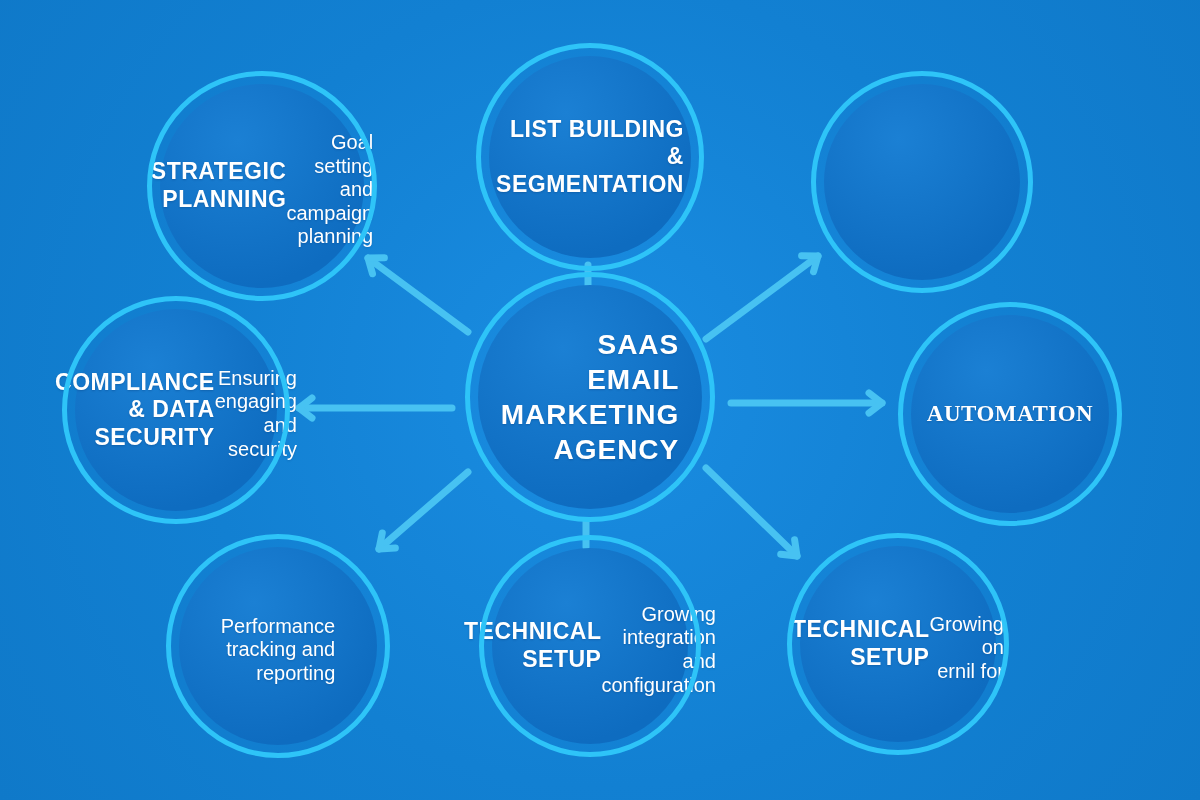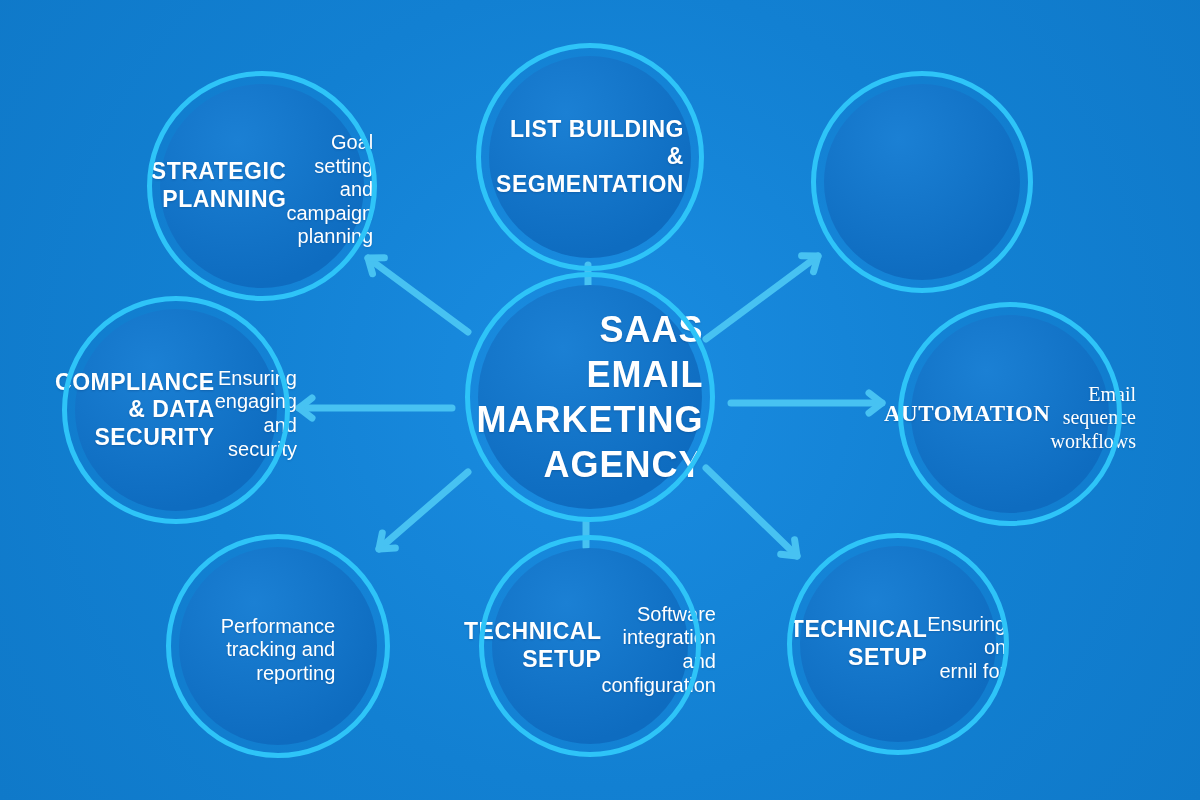--- a/index.html
+++ b/index.html
@@ -54,21 +54,21 @@
   .sub{
     white-space:pre-line;
     font-size:20px;
     line-height:1.18;
     margin-top:8px;
     font-weight:400;
     text-shadow:0 1px 2px rgba(0,40,90,0.2);
   }
   
   .n-center       {left:478px;top:285px;width:224px;height:224px;}
-  .n-center .title{font-size:36px;line-height:1.25;letter-spacing:1px;}
+  .n-center .title{font-size:28px;line-height:1.25;letter-spacing:1px;}
   .n-strategic    {left:160px;top:84px; width:204px;height:204px;}
   .n-list         {left:489px;top:56px; width:202px;height:202px;}
   .n-content      {left:824px;top:84px; width:196px;height:196px;}
   .n-compliance   {left:75px; top:309px;width:202px;height:202px;}
   .n-automation   {left:911px;top:315px;width:198px;height:198px;font-family:Liberation Serif, serif;}
   .n-analytics    {left:179px;top:547px;width:198px;height:198px;}
   .n-tech-c       {left:492px;top:548px;width:196px;height:196px;}
   .n-tech-r       {left:800px;top:546px;width:196px;height:196px;}
 </style>
 </head>
@@ -121,37 +121,35 @@
   <div class="node n-compliance">
     <div class="title">COMPLIANCE
 &amp; DATA
 SECURITY</div>
     <div class="sub">Ensuring engaging
 and security</div>
   </div>
 
   <div class="node n-automation">
     <div class="title">AUTOMATION</div>
-    <div class="sub">Email sequence
-workflows</div>
   </div>
 
   <div class="node n-analytics">
     <div class="sub">Performance
 tracking and
 reporting</div>
   </div>
 
   <div class="node n-tech-c">
     <div class="title">TECHNICAL
 SETUP</div>
-    <div class="sub">Software integration
+    <div class="sub">Growing integration
 and configuration</div>
   </div>
 
   <div class="node n-tech-r">
     <div class="title">TECHNICAL
 SETUP</div>
-    <div class="sub">Ensuring on
+    <div class="sub">Growing on
 ernil for</div>
   </div>
 
 </div>
 
 </body></html>

